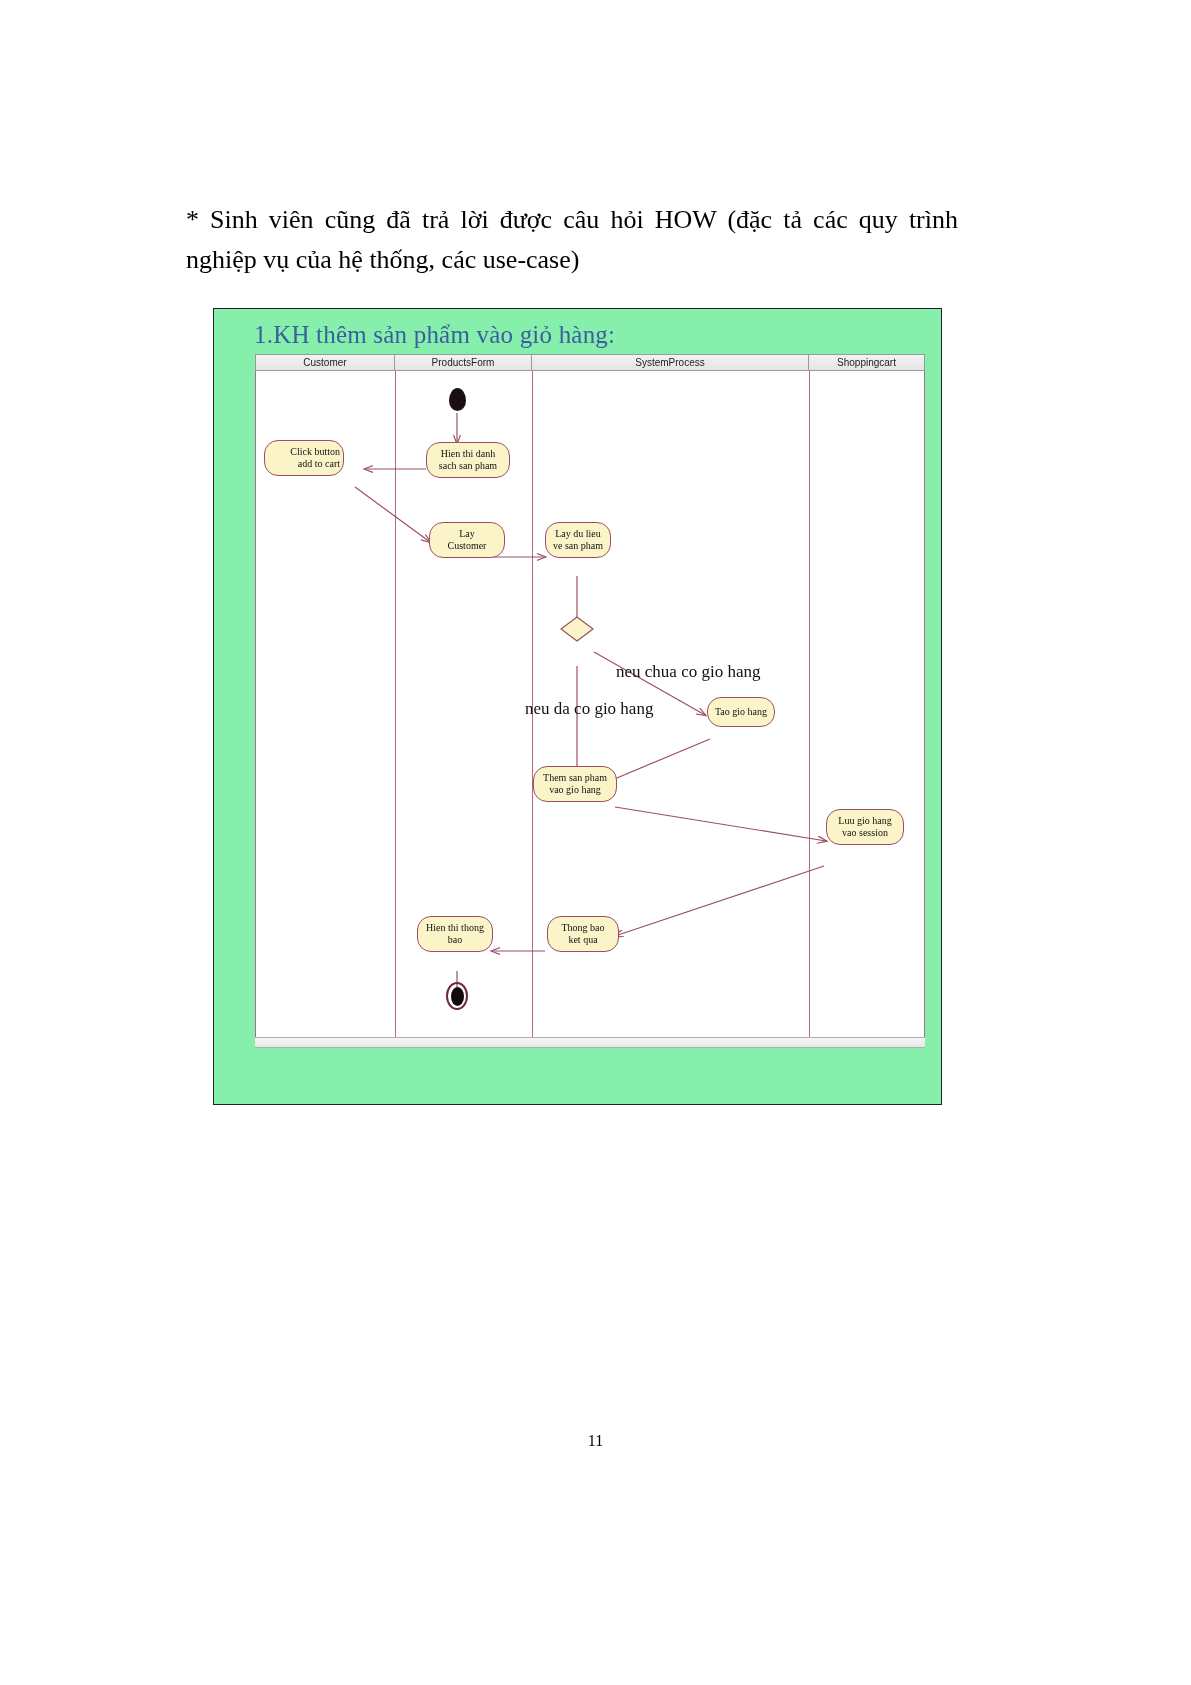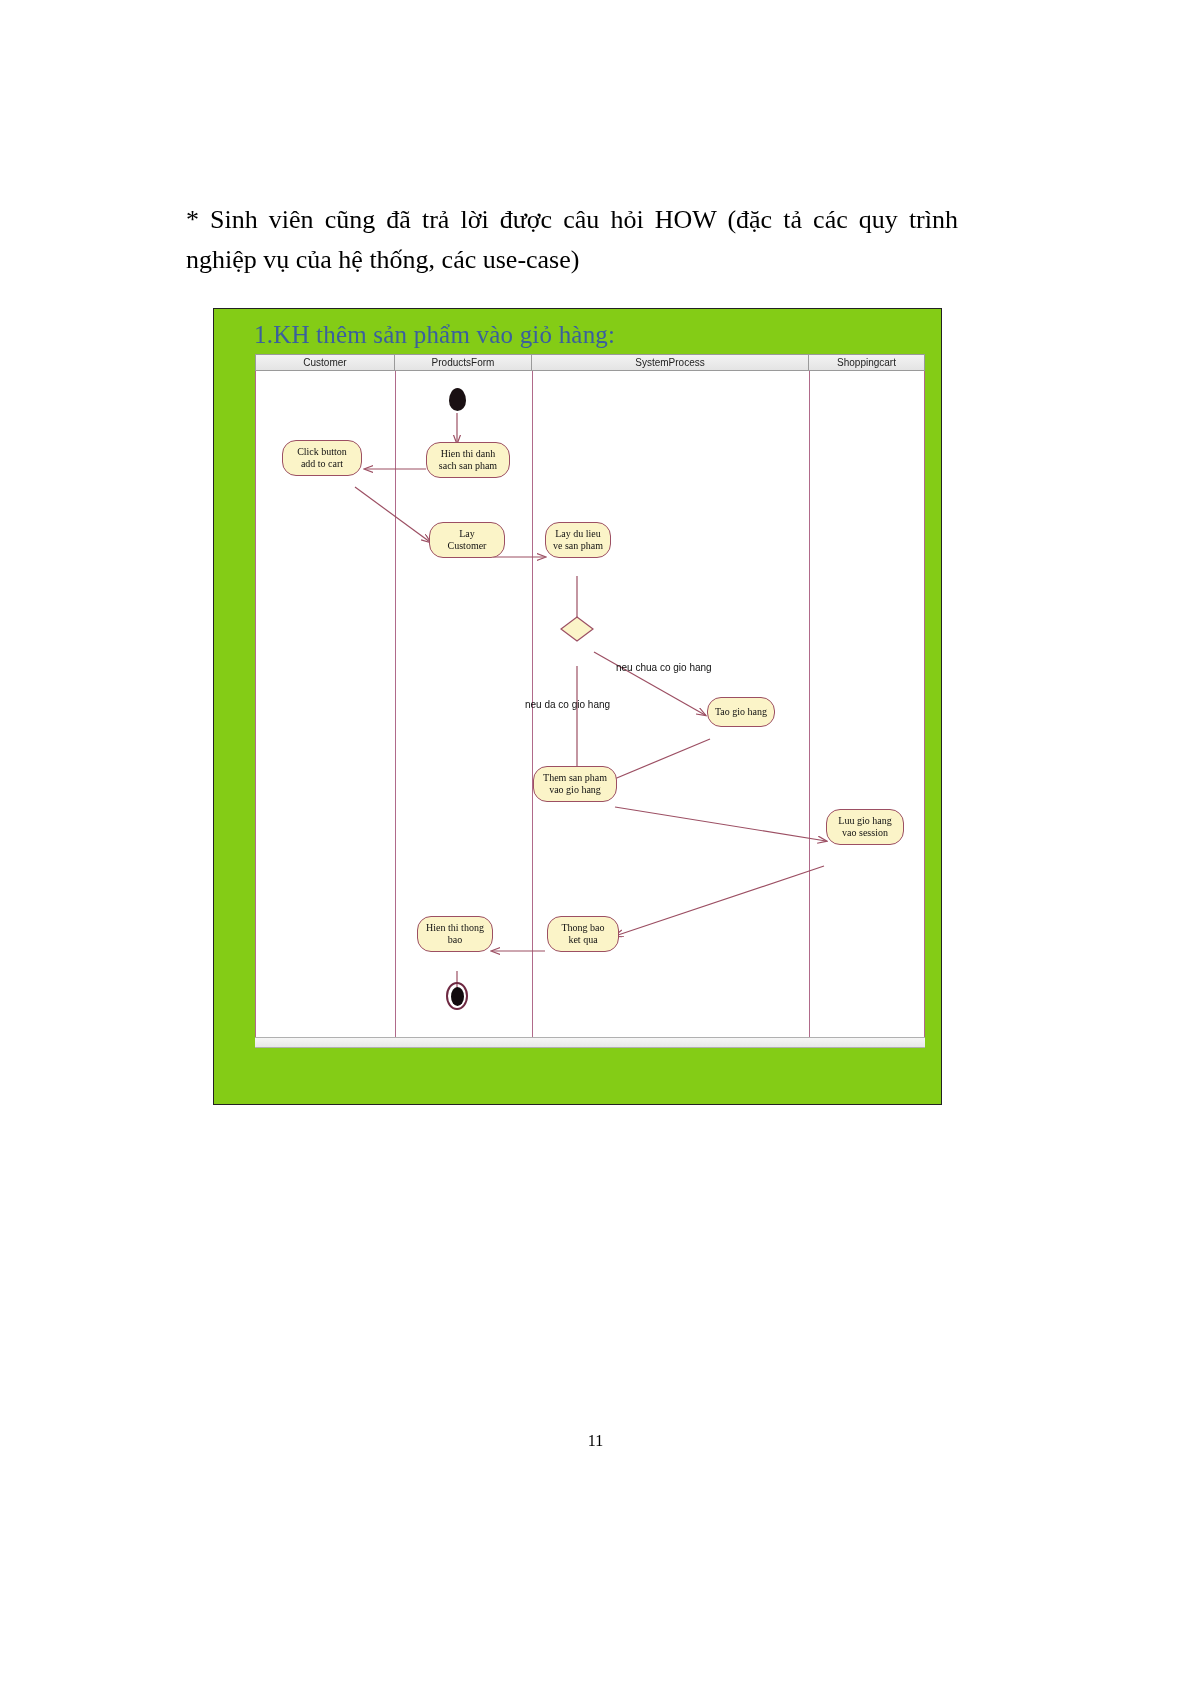--- a/index.html
+++ b/index.html
@@ -42,21 +42,21 @@
   }
 
   
   .figure-frame {
     position: absolute;
     left: 213px;
     top: 308px;
     width: 729px;
     height: 797px;
     border: 1px solid #222;
-    background: #84cc16;
+    background: #86efac;
     box-sizing: border-box;
   }
 
   .diagram-title {
     position: absolute;
     left: 40px;
     top: 12px;
     font-family: "Liberation Serif", serif;
     font-size: 25px;
     color: #3a5f9e;
@@ -186,22 +186,22 @@
   
   .decision {
     position: absolute;
     width: 34px;
     height: 26px;
   }
 
   
   .guard {
     position: absolute;
-    font-family: Liberation Sans, sans-serif;
-    font-size: 10px;
+    font-family: Liberation Serif, serif;
+    font-size: 17px;
     color: #111;
     white-space: nowrap;
   }
 </style>
 </head>
 <body>
 
 <div class="page-text">
   <p>* Sinh viên cũng đã trả lời được câu hỏi HOW (đặc tả các quy trình nghiệp vụ của hệ thống, các use-case)</p>
 </div>
@@ -261,21 +261,21 @@
       </g>
     </svg>
 
     <div class="initial-node" style="left:194px;top:34px;"></div>
 
     <div class="node" style="left:171px;top:88px;width:84px;height:36px;">
       <span>Hien thi danh</span>
       <span>sach san pham</span>
     </div>
 
-    <div class="node" style="left:27px;top:86px;width:80px;height:36px;">
+    <div class="node" style="left:9px;top:86px;width:80px;height:36px;align-items:flex-end;">
       <span>Click button</span>
       <span>add to cart</span>
     </div>
 
     <div class="node" style="left:174px;top:168px;width:76px;height:36px;">
       <span>Lay</span>
       <span>Customer</span>
     </div>
 
     <div class="node" style="left:290px;top:168px;width:66px;height:36px;">

